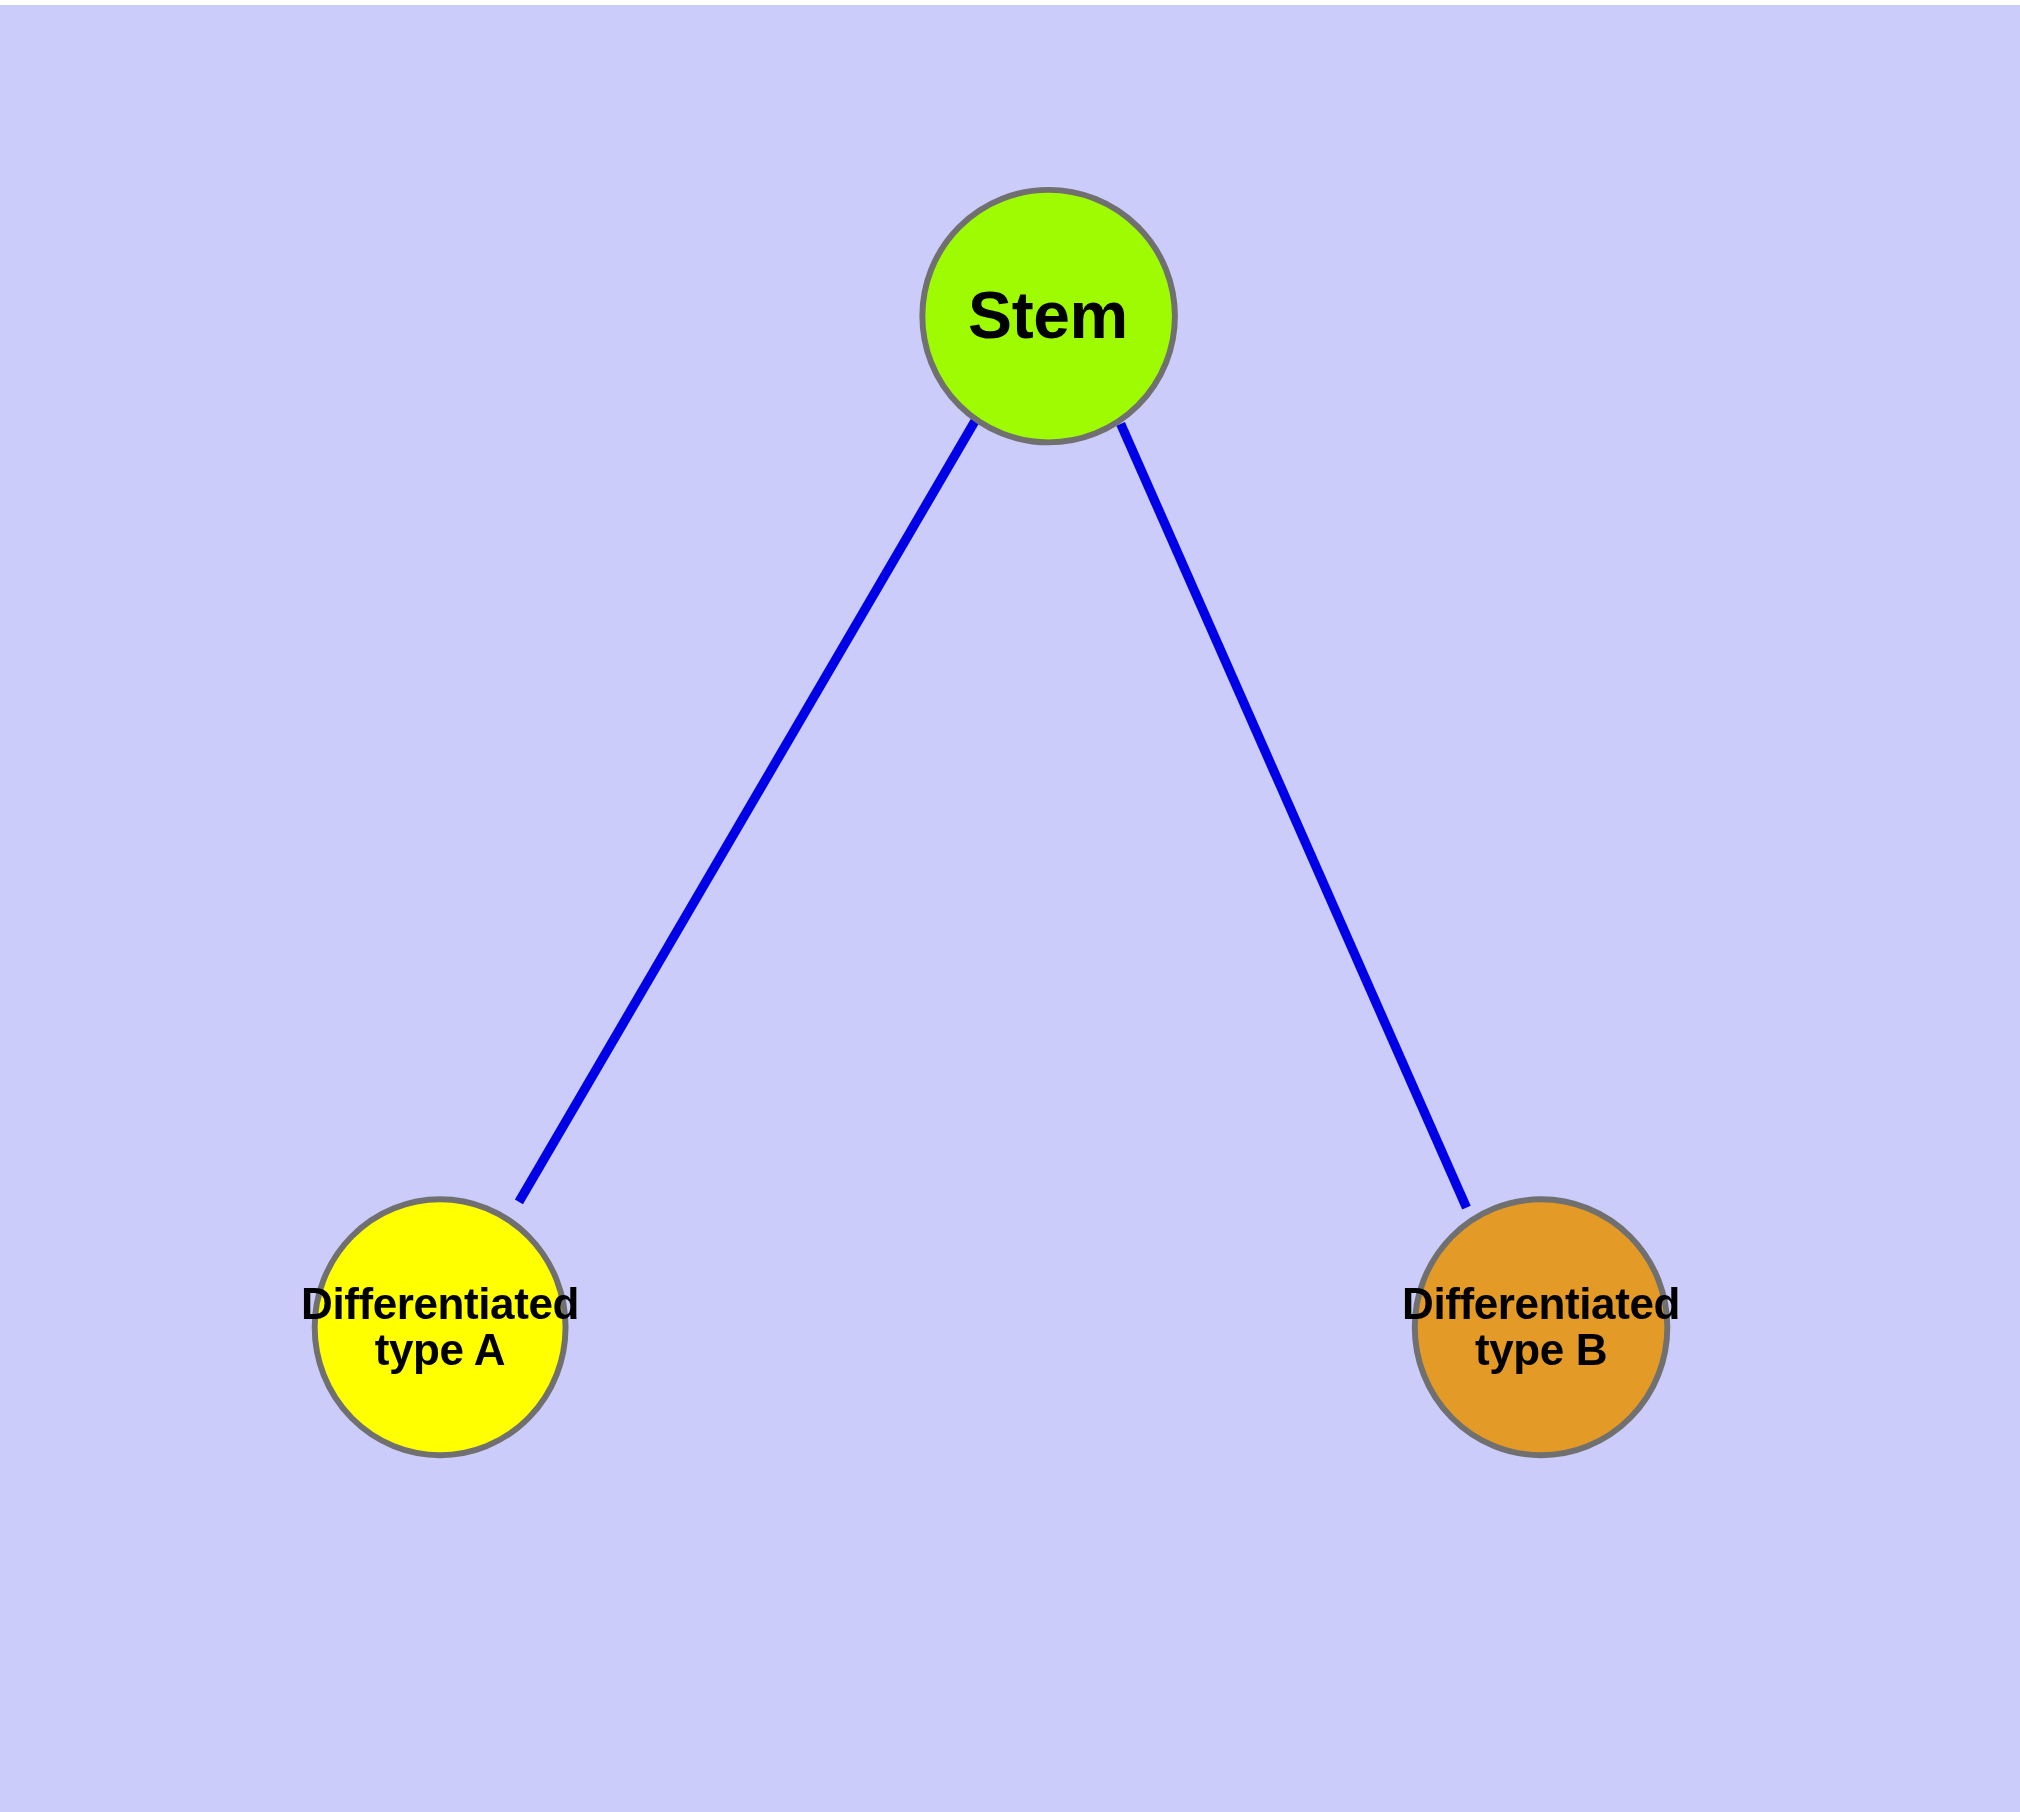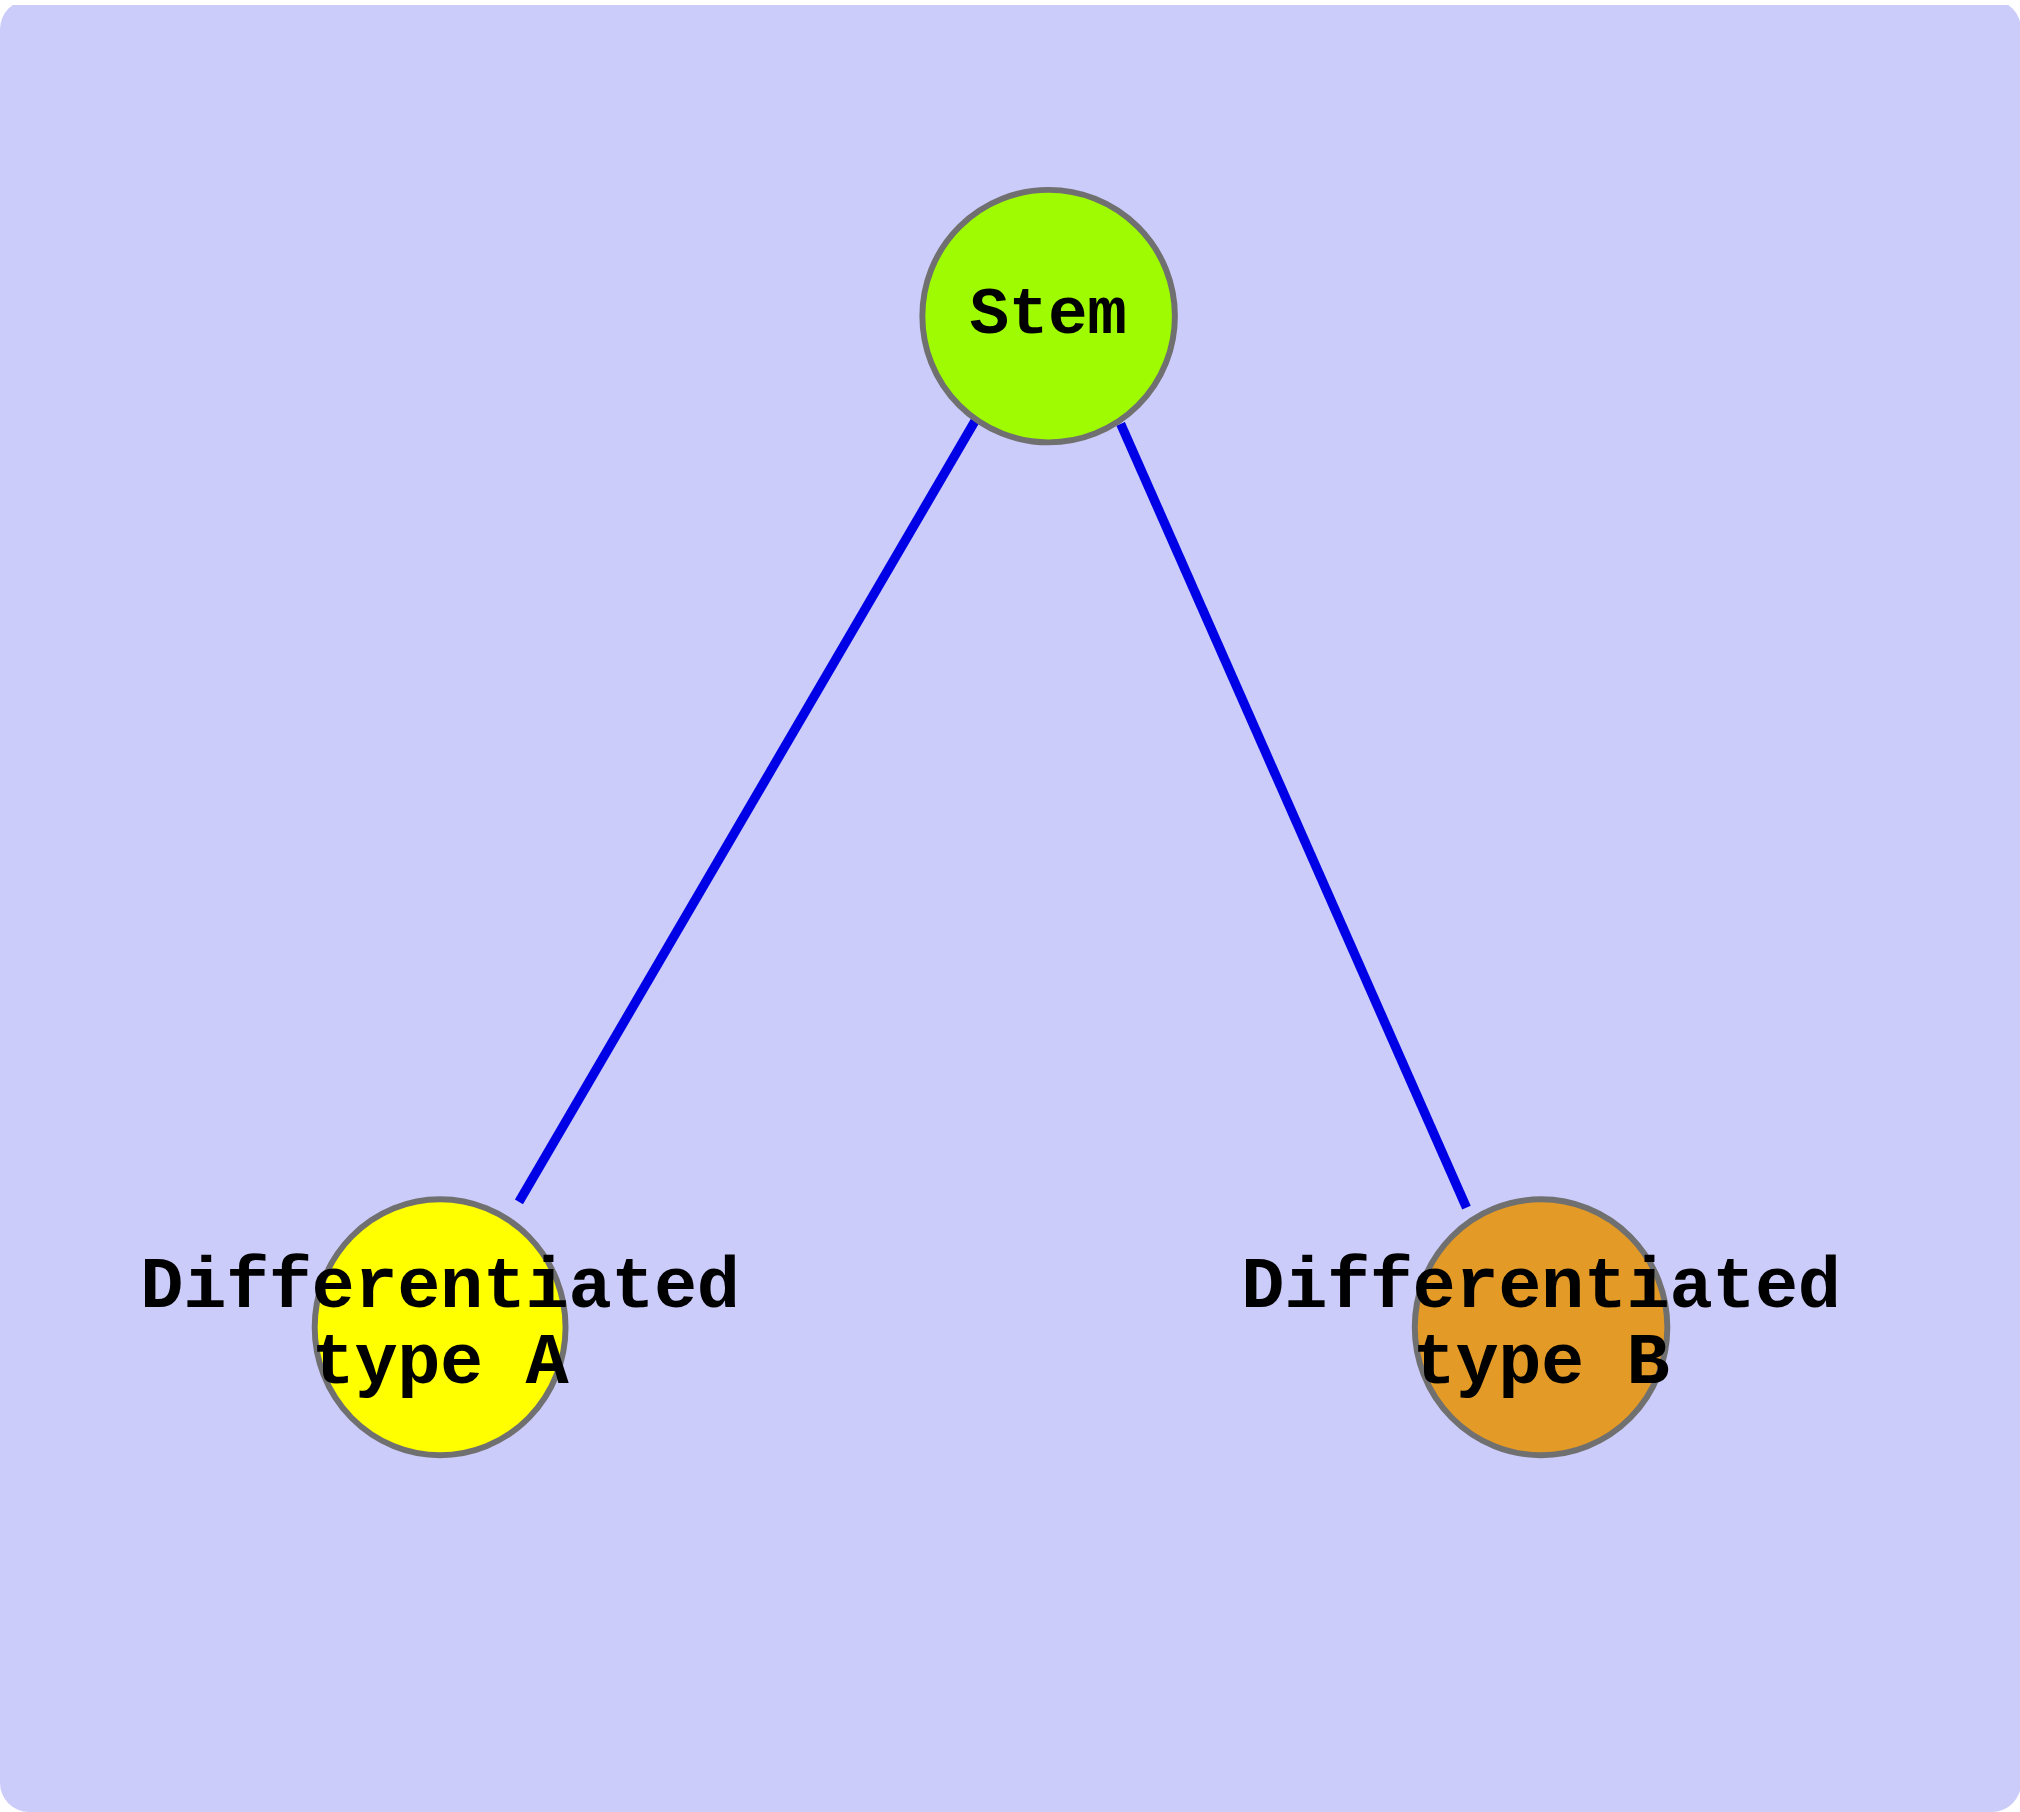--- a/index.html
+++ b/index.html
@@ -7,43 +7,42 @@
     margin: 0;
     padding: 0;
     background: #ffffff;
   }
   #canvas {
     position: relative;
     width: 2021px;
     height: 1812px;
     background: #ffffff;
     overflow: hidden;
-    font-family: Liberation Mono, monospace;
-    border-radius: 29px;
+    font-family: Liberation Sans, sans-serif;
   }
   #plot-bg {
     position: absolute;
     left: 0;
     top: 5.1px;
     width: 2021px;
     height: 1807px;
     background: #ccccfa;
   }
   #graph-svg {
     position: absolute;
     left: 0;
     top: 0;
     width: 2021px;
     height: 1812px;
   }
   .node-label {
     position: absolute;
     color: #000000;
     font-weight: bold;
-    font-size: 72px;
+    font-size: 44px;
     line-height: 1.05;
     text-align: center;
     white-space: pre;
     letter-spacing: -0.4px;
     pointer-events: none;
     transform: translate(-50%, -50%);
   }
   .node-label.single { font-size: 66px; }
 </style>
 </head>

